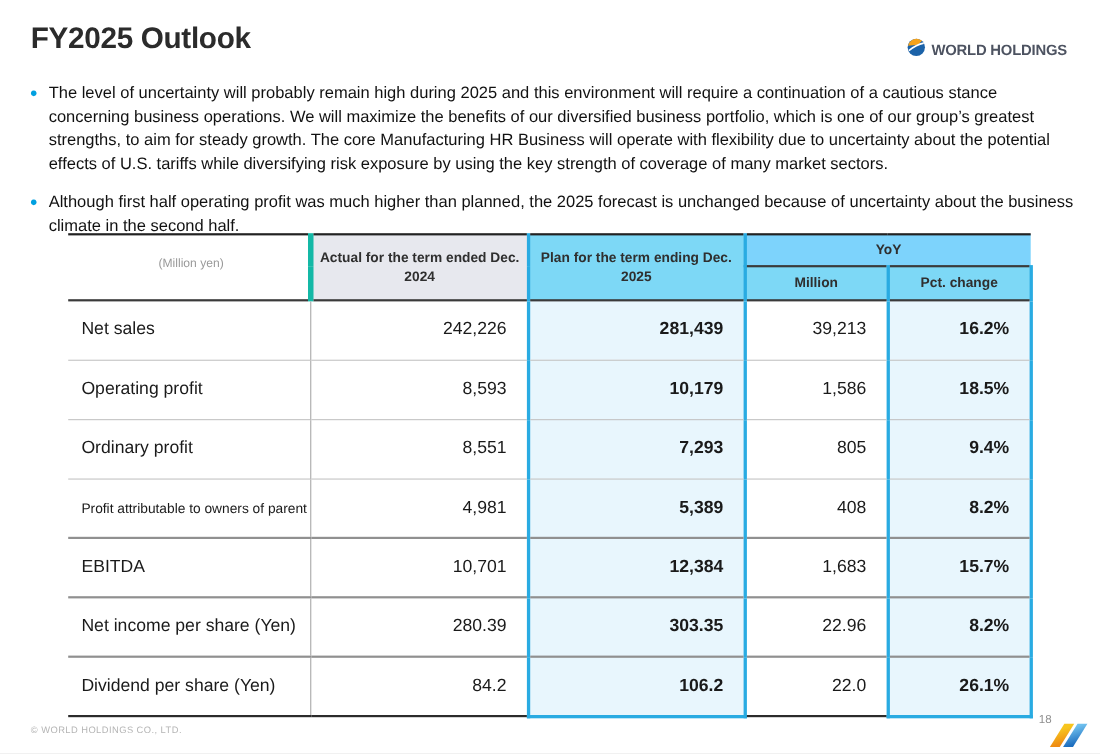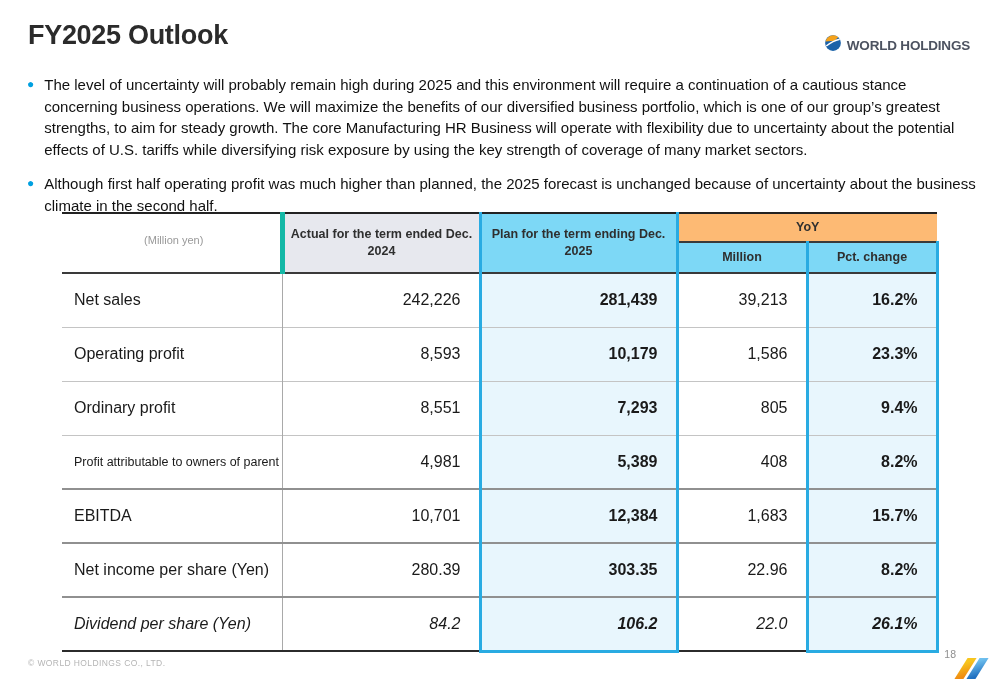--- a/index.html
+++ b/index.html
@@ -42,35 +42,35 @@
   th.c-label {
     background: #ffffff; border-right: 5px solid #14b8a6;
     text-align: left; vertical-align: bottom;
   }
   th.c-label .unit { font-weight: normal; font-size: 11px; color: #999999; padding: 0 0 7px 6px; display: inline-block; }
   th.c-actual { background: #e7e8ee; }
   th.c-plan {
     background: #7dd8f6;
     border-left: 3px solid #29abe2; border-right: 3px solid #29abe2; border-top: 3px solid #29abe2;
   }
-  th.c-yoy { background: #fdba74; border-bottom: 2px solid #ffffff; }
+  th.c-yoy { background: #7dd3fc; border-bottom: 2px solid #ffffff; }
   th.c-change { background: #7dd8f6; }
   th.c-pct {
     background: #7dd8f6;
     border-left: 3px solid #29abe2; border-right: 3px solid #29abe2; border-top: 3px solid #29abe2;
   }
 
   
   .outlook tbody tr { height: 54px; }
   .outlook tbody td { vertical-align: middle; font-size: 16px; color: #1a1a1a; }
   .outlook tbody tr + tr td { border-top: 1px solid #c4c4c4; }
   .outlook tbody tr:nth-child(5) td,
   .outlook tbody tr:nth-child(6) td,
   .outlook tbody tr:nth-child(7) td { border-top: 2px solid #909090; }
-  .outlook tbody tr:last-child td { border-bottom: 2px solid #2b2b2b; font-style: italic; }
+  .outlook tbody tr:last-child td { border-bottom: 2px solid #2b2b2b; }
 
   td.row-label { text-align: left; padding-left: 12px; border-right: 1px solid #a9a9a9; }
   .outlook tbody tr:nth-child(4) td.row-label { font-size: 12.5px; }
   td.val { text-align: right; padding-right: 18px; }
   td.cell-plan {
     background: #e8f6fd; font-weight: bold; font-size: 16.5px;
     border-left: 3px solid #29abe2; border-right: 3px solid #29abe2;
   }
   td.cell-pct {
     background: #e8f6fd; font-weight: bold; font-size: 16.5px;
@@ -148,21 +148,21 @@
         <td class="val">242,226</td>
         <td class="val cell-plan">281,439</td>
         <td class="val">39,213</td>
         <td class="val cell-pct">16.2%</td>
       </tr>
       <tr>
         <td class="row-label">Operating profit</td>
         <td class="val">8,593</td>
         <td class="val cell-plan">10,179</td>
         <td class="val">1,586</td>
-        <td class="val cell-pct">23.3%</td>
+        <td class="val cell-pct">18.5%</td>
       </tr>
       <tr>
         <td class="row-label">Ordinary profit</td>
         <td class="val">8,551</td>
         <td class="val cell-plan">7,293</td>
         <td class="val">805</td>
         <td class="val cell-pct">9.4%</td>
       </tr>
       <tr>
         <td class="row-label">Profit attributable to owners of parent</td>

